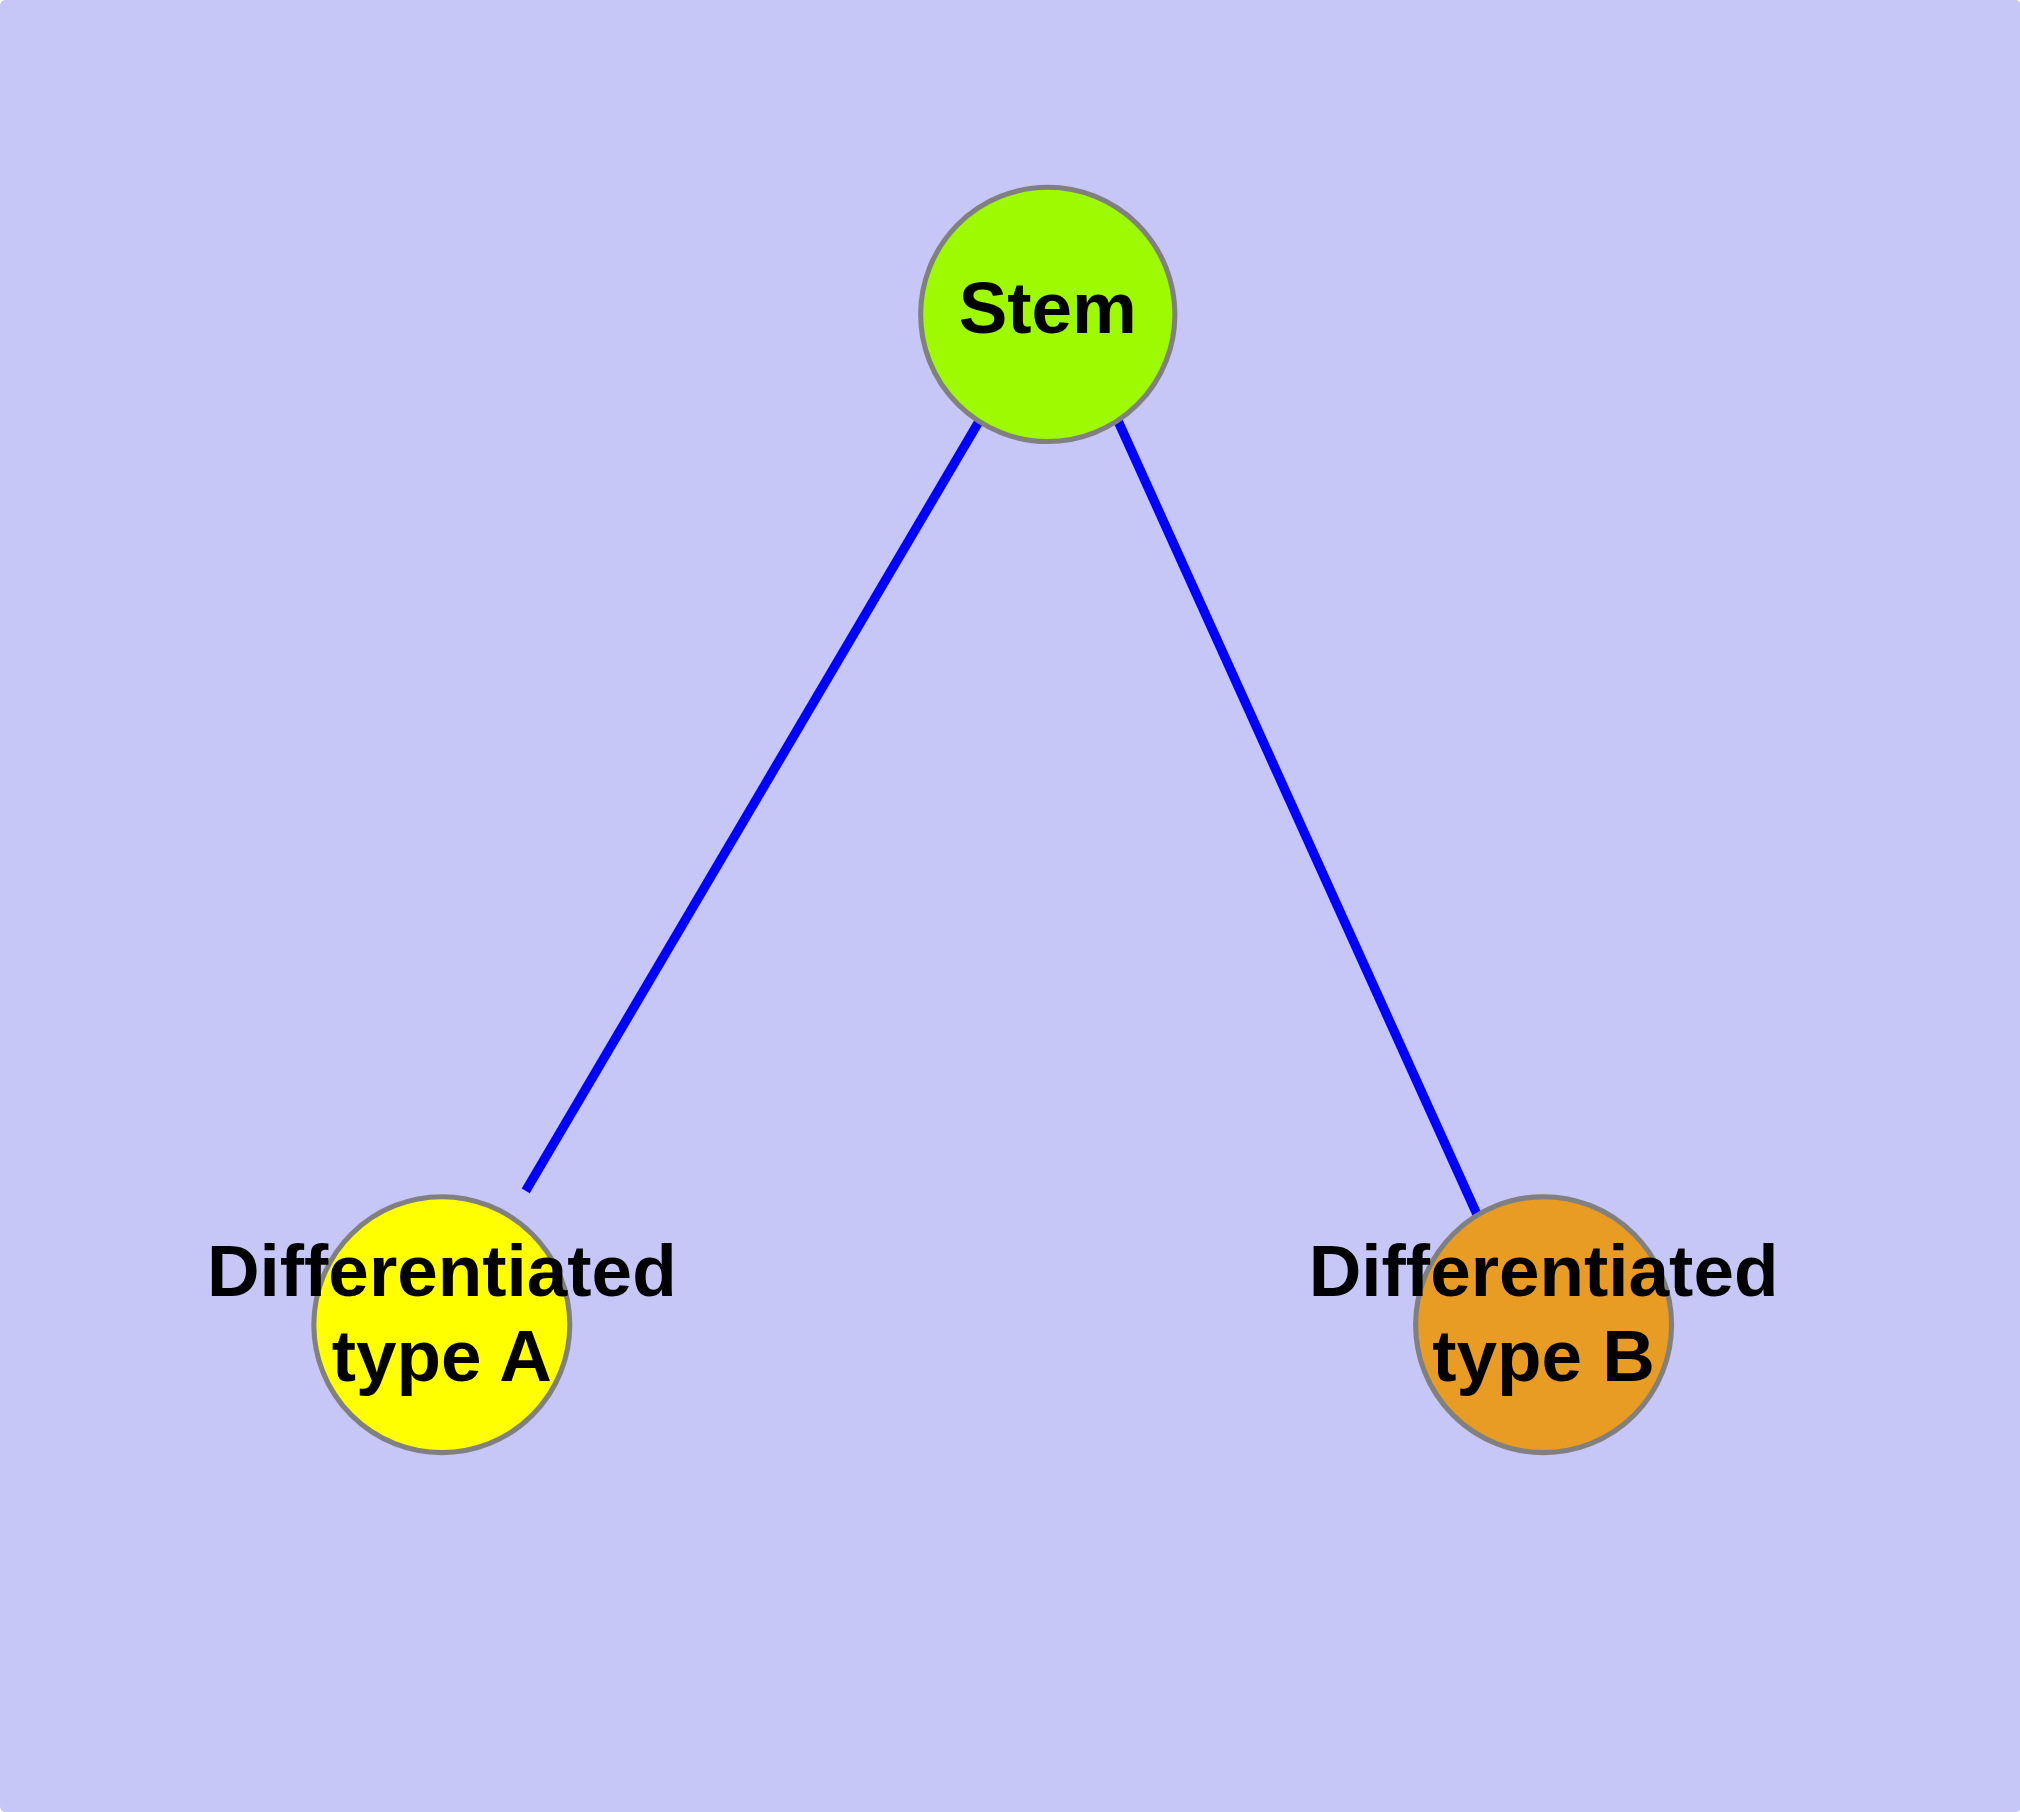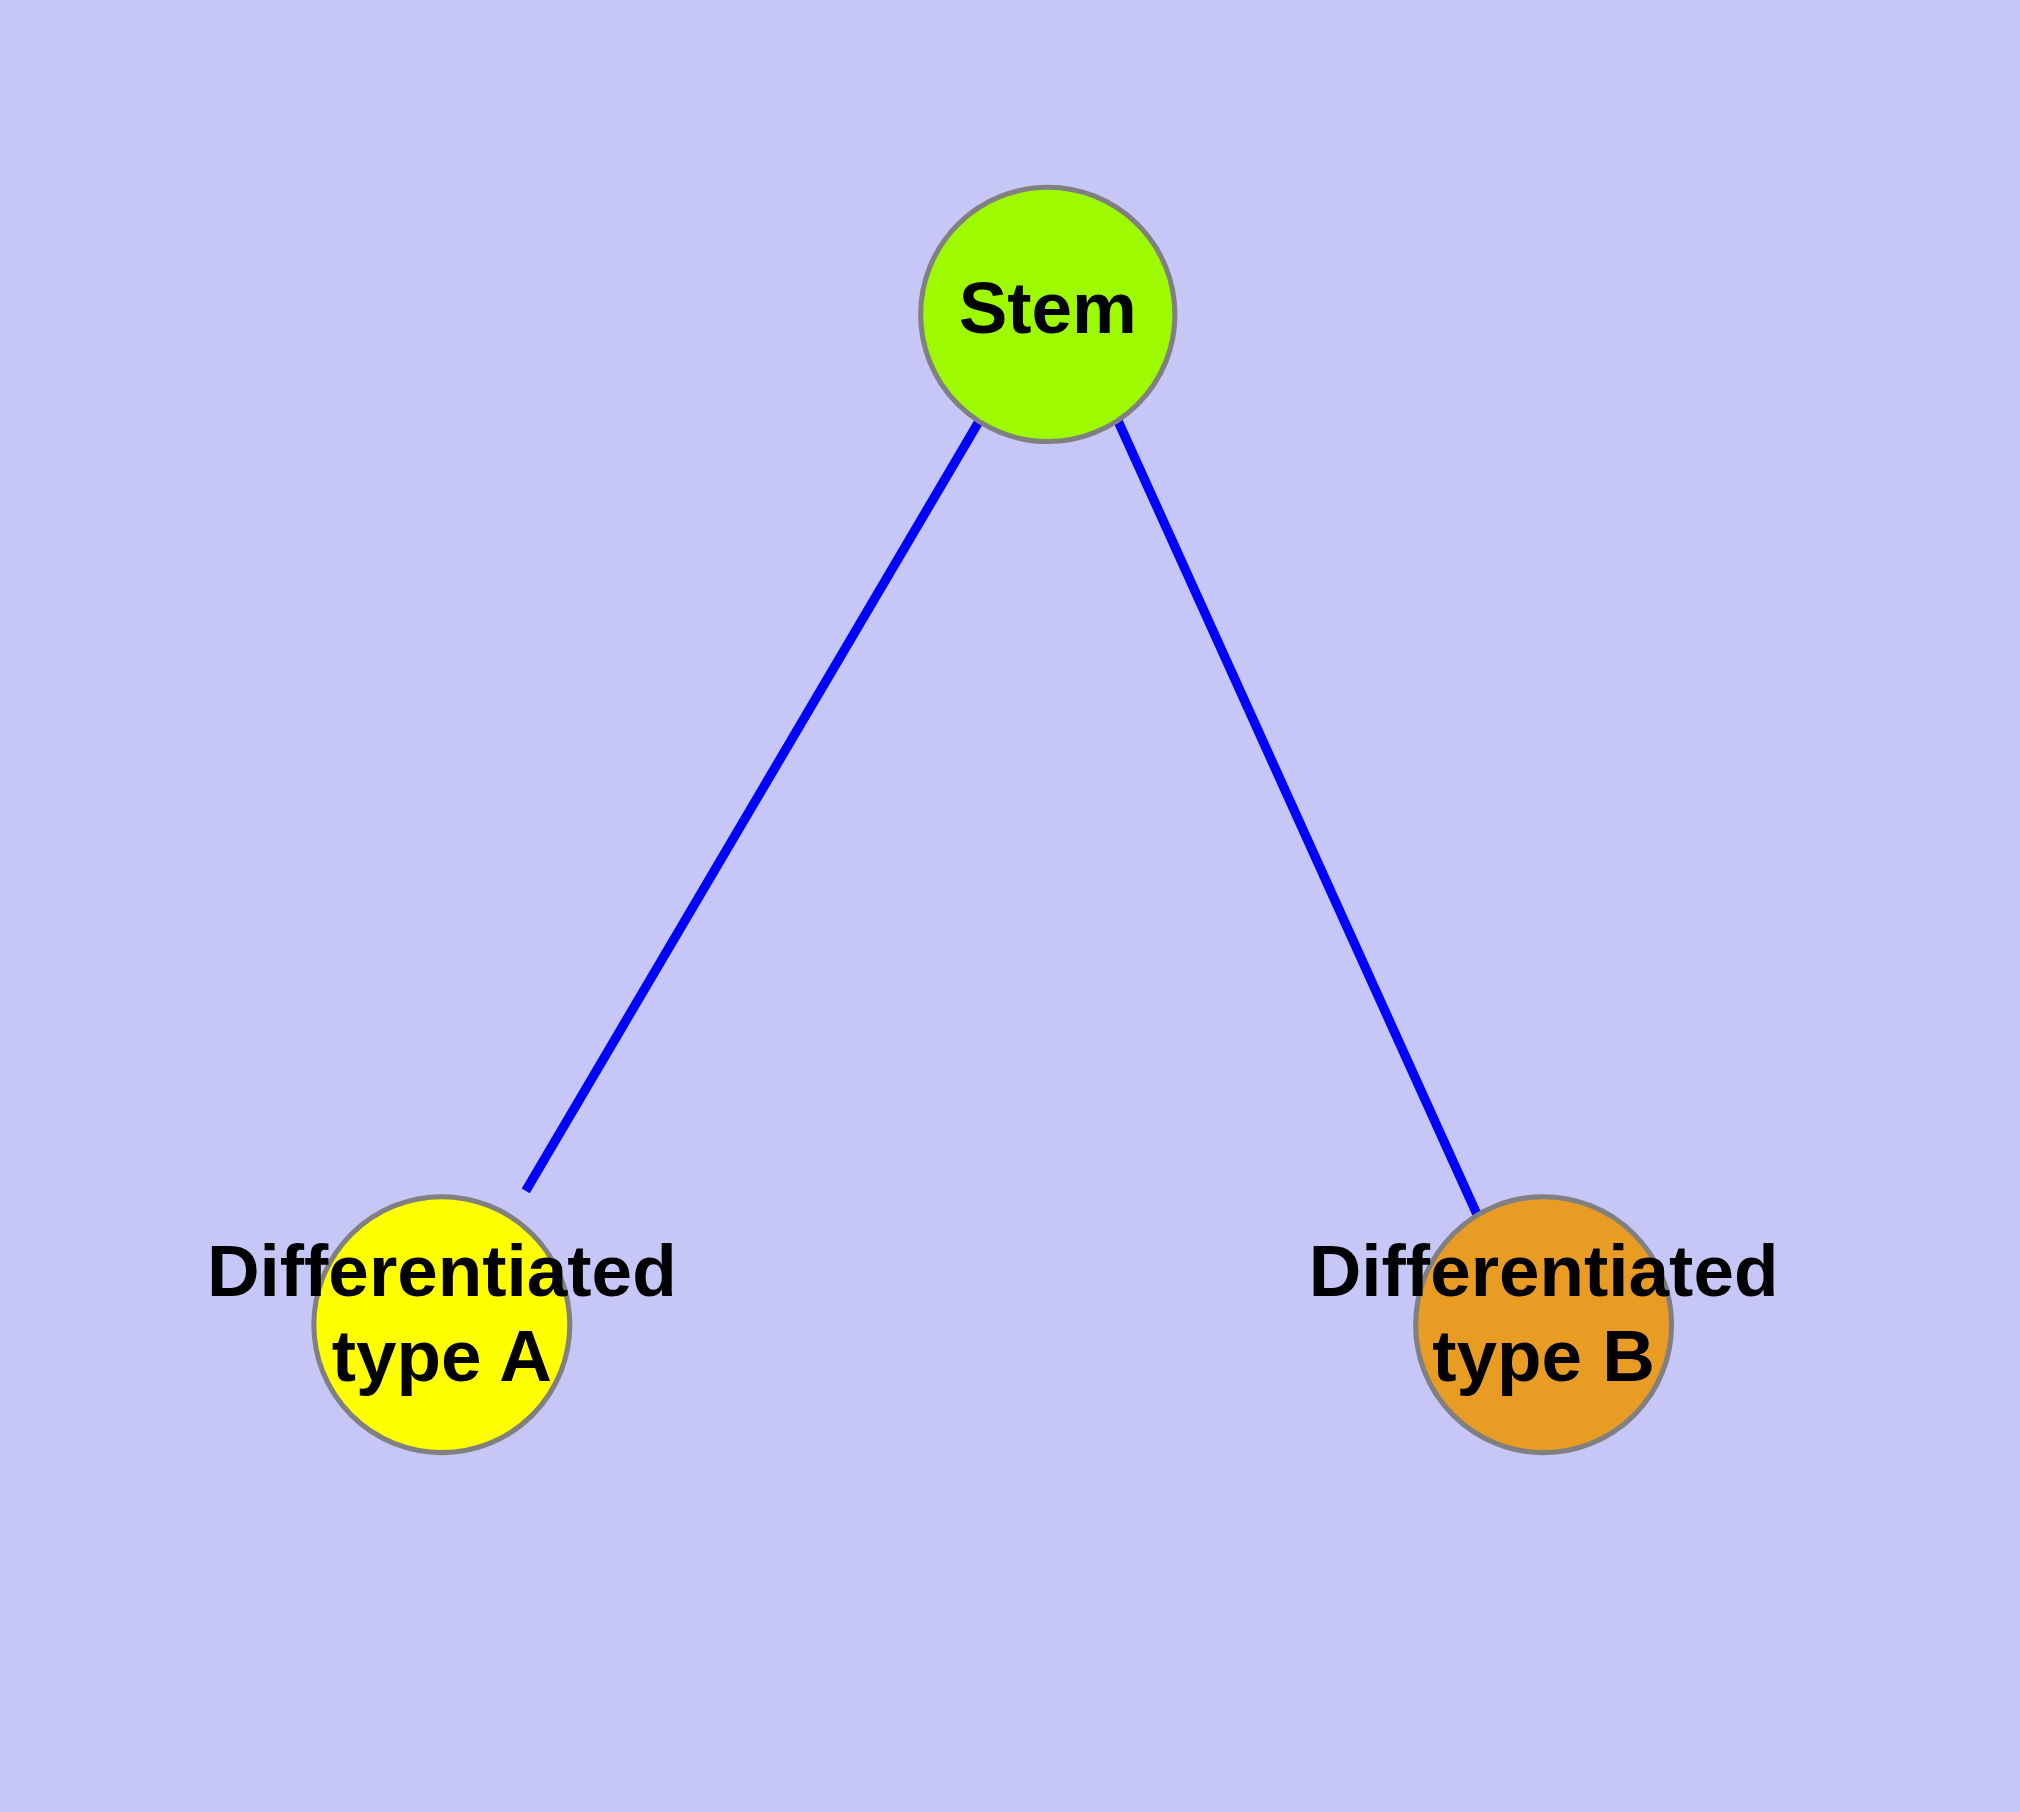--- a/index.html
+++ b/index.html
@@ -7,20 +7,21 @@
     margin: 0;
     padding: 0;
     background: #ffffff;
   }
   #canvas-root {
     position: relative;
     width: 2021px;
     height: 1812px;
     overflow: hidden;
     font-family: "Liberation Sans", sans-serif;
+    border-radius: 6px;
   }
   #graph-svg {
     position: absolute;
     inset: 0;
     width: 2021px;
     height: 1812px;
     display: block;
   }
   .node-label {
     font-family: "Liberation Sans", sans-serif;

